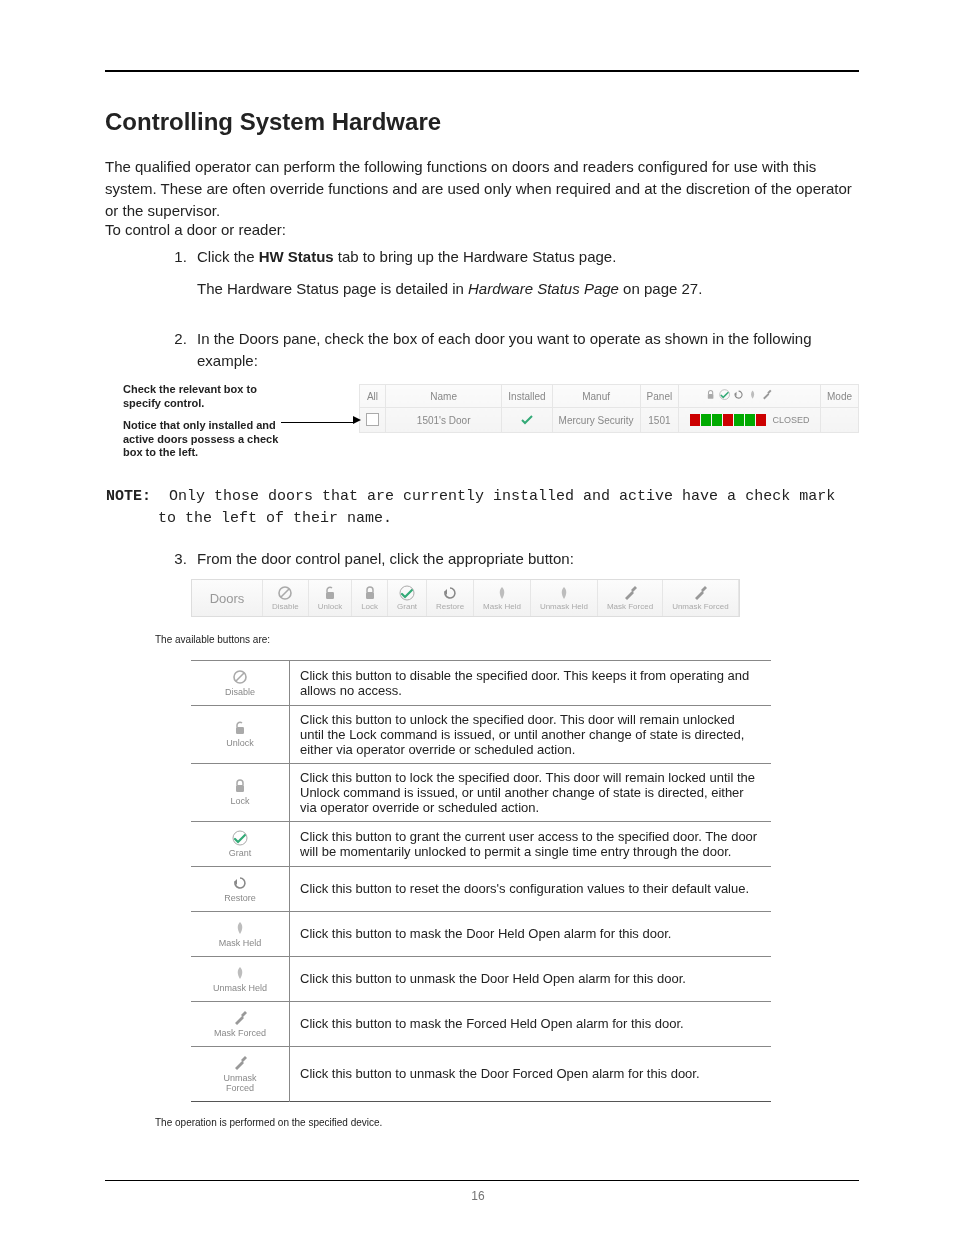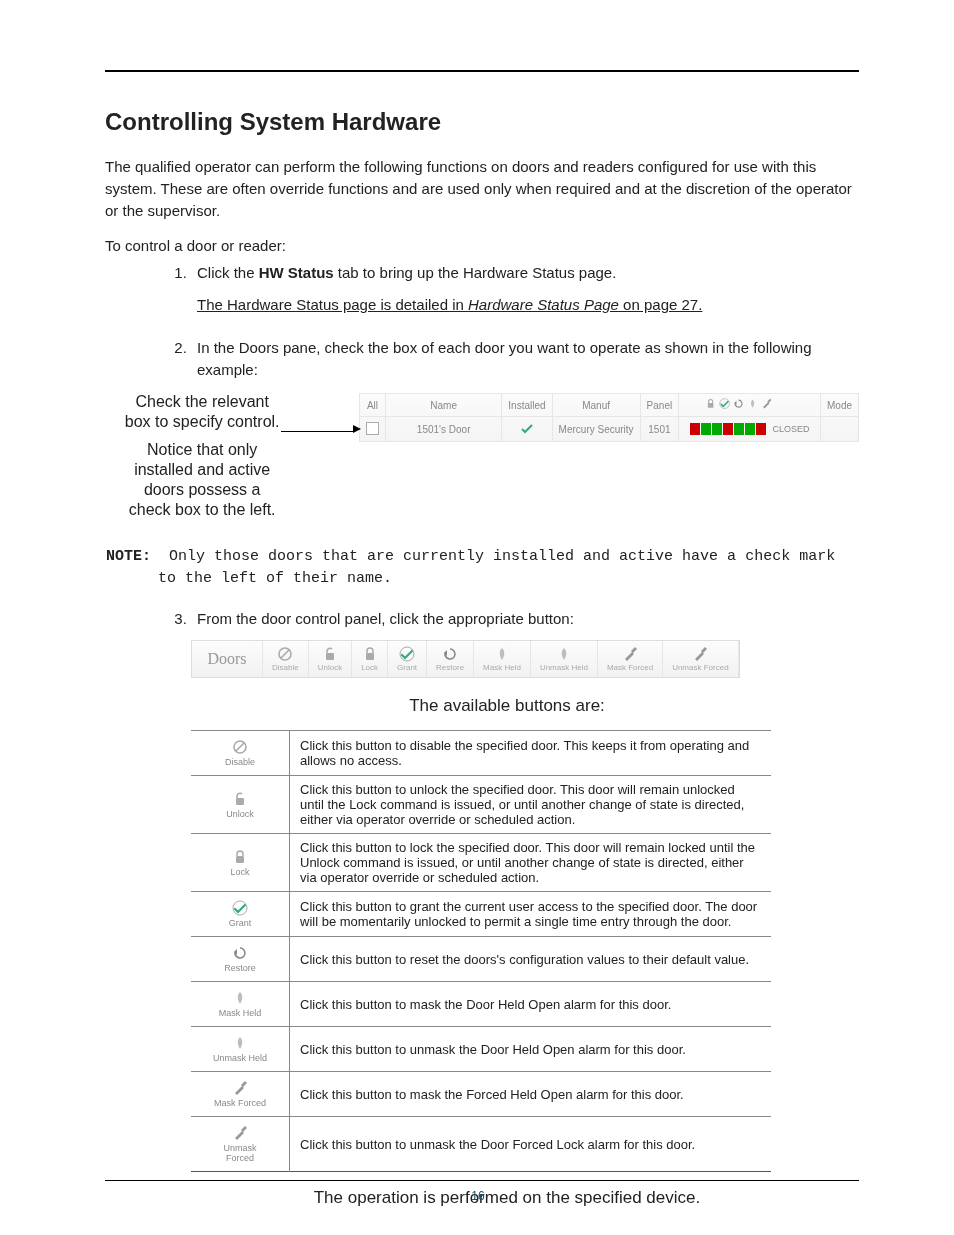--- a/index.html
+++ b/index.html
@@ -21,61 +21,59 @@
     margin-bottom: 36px;
   }
   h1 {
     font-size: 24px;
     font-weight: 700;
     margin: 0 0 20px 0;
   }
   p.intro {
     font-size: 15px;
     line-height: 1.45;
-    margin: 0 0 16px 0;
+    margin: 0 0 0 0;
   }
   p.lead-in {
     font-size: 15px;
     margin: 0 0 8px 0;
   }
   ol.steps {
     font-size: 15px;
     margin: 0 0 12px 0;
     padding-left: 86px;
     line-height: 1.45;
   }
   ol.steps li {
     padding-left: 6px;
     margin-bottom: 10px;
   }
   .step-sub {
     margin-top: 10px;
-    margin-bottom: 21px;
-    text-decoration: underline;
+    margin-bottom: 28px;
   }
   em { font-style: italic; }
   strong { font-weight: 700; }
   .note {
     font-size: 15px;
     line-height: 1.45;
     margin: 0 0 18px 0;
     padding-left: 62px;
     text-indent: -52px;
     margin-left: -9px;
     font-family: Liberation Mono, monospace;
   }
   .note .note-label {
     font-weight: 700;
   }
   .sub-indent {
     margin-left: 50px;
-    font-size: 17px;
+    font-size: 10px;
     line-height: 1.45;
     margin-bottom: 12px;
-    text-align: center;
   }
   .buttons-table {
     margin-left: 86px;
     width: 580px;
     border-collapse: collapse;
     font-size: 13px;
     margin-bottom: 14px;
     border-top: 1px solid #555;
     border-bottom: 1px solid #555;
   }
@@ -107,34 +105,33 @@
     left: 105px;
     right: 95px;
     bottom: 54px;
   }
   .page-number {
     position: absolute;
     left: 2px; right: 0;
     bottom: 32px;
     text-align: center;
     font-size: 12px;
-    color: #0c4a6e;
+    color: #737373;
   }
   
   .fig1 {
     display: flex;
     margin: 8px 0 18px 0;
   }
   .fig1-callouts {
     width: 210px;
-    font-size: 16px;
-    font-weight: 400;
+    font-size: 11px;
+    font-weight: 700;
     padding-left: 18px;
     padding-top: 0;
-    text-align: center;
   }
   .fig1-callouts div { margin-bottom: 8px; line-height: 1.25; }
   .arrow-line {
     width: 95px;
     position: relative;
     top: 39px;
   }
   .arrow-line::after {
     content: "";
     position: absolute;
@@ -200,28 +197,27 @@
   .door-panel {
     display: inline-flex;
     align-items: center;
     border: 1px solid #ddd;
     background: linear-gradient(#fcfcfc,#f2f2f2);
     height: 36px;
   }
   .door-panel .panel-title {
     width: 70px;
     text-align: center;
-    font-size: 16px;
+    font-size: 13px;
     color: #999;
     border-right: 1px solid #e6e6e6;
     height: 100%;
     display: flex;
     align-items: center;
     justify-content: center;
-    font-family: Liberation Serif, serif;
   }
   .panel-btn {
     display: flex;
     flex-direction: column;
     align-items: center;
     justify-content: center;
     font-size: 8px;
     color: #aaa;
     border-right: 1px solid #e6e6e6;
     padding: 2px 9px;
@@ -481,21 +477,21 @@
             </div></td>
       <td>Click this button to mask the Forced Held Open alarm for this door.</td>
     </tr>
     <tr>
       <td class="icon-cell"><div class="icon-box">
               <svg width="16" height="16">
                 <use href="#ico-hammer"></use>
               </svg>
               <span>Unmask Forced</span>
             </div></td>
-      <td>Click this button to unmask the Door Forced Lock alarm for this door.</td>
+      <td>Click this button to unmask the Door Forced Open alarm for this door.</td>
     </tr>
   </tbody>
     </table>
 
   <div class="sub-indent">The operation is performed on the specified device.</div>
 
   <div class="bottom-rule"></div>
   <div class="page-number">16</div>
 </div>
 

